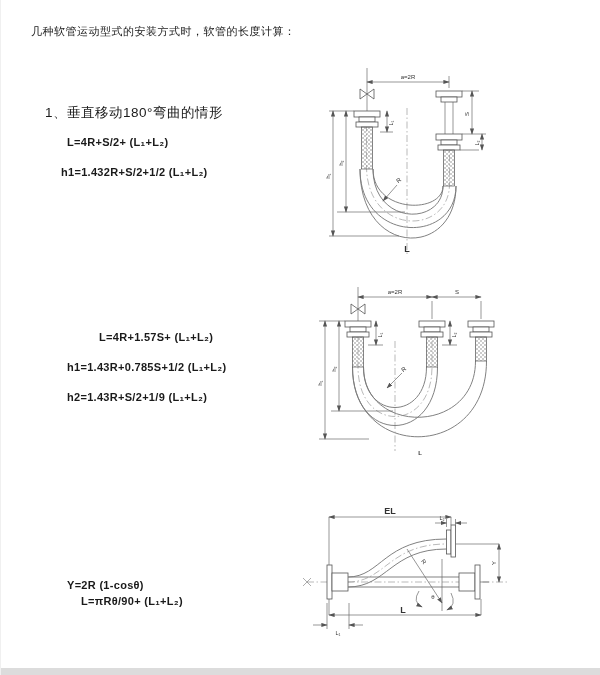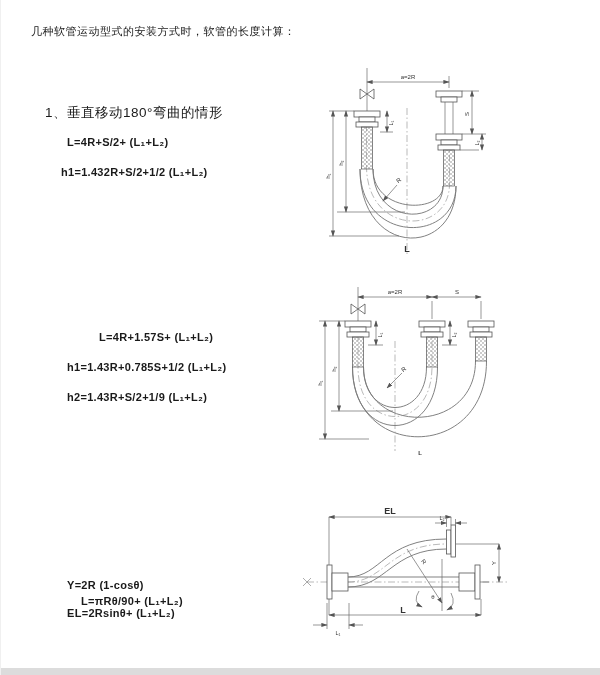--- a/index.html
+++ b/index.html
@@ -33,21 +33,20 @@
   <div class="sec-heading" style="left:44px;top:104px;">1、垂直移动180°弯曲的情形</div>
   <div class="formula" style="left:66px;top:136px;">L=4R+S/2+ (L₁+L₂)</div>
   <div class="formula" style="left:60px;top:166px;">h1=1.432R+S/2+1/2 (L₁+L₂)</div>
 
   <div class="formula" style="left:66px;top:331px;padding-left:32px;">L=4R+1.57S+ (L₁+L₂)</div>
   <div class="formula" style="left:66px;top:361px;">h1=1.43R+0.785S+1/2 (L₁+L₂)</div>
   <div class="formula" style="left:66px;top:391px;">h2=1.43R+S/2+1/9 (L₁+L₂)</div>
 
   <div class="formula" style="left:80px;top:551px;margin-top:44px;">L=πRθ/90+ (L₁+L₂)</div>
   <div class="formula" style="left:66px;top:579px;">Y=2R (1-cosθ)</div>
-  <div class="formula" style="left:66px;top:607px;">EL=2Rsinθ+ (L₁+L₂)</div>
 
   <svg style="left:306px;top:66px;" width="290" height="192" viewBox="0 0 290 192">
     <defs>
       <pattern id="bp1" width="4" height="4" patternUnits="userSpaceOnUse">
         <path d="M0,4 L4,0 M0,0 L4,4" stroke="#999" stroke-width="0.5"></path>
       </pattern>
       <marker id="ar1" markerWidth="9" markerHeight="7" refX="8" refY="3" orient="auto-start-reverse">
         <path d="M0,0 L9,3 L0,6 z" fill="#555"></path>
       </marker>
     </defs>

